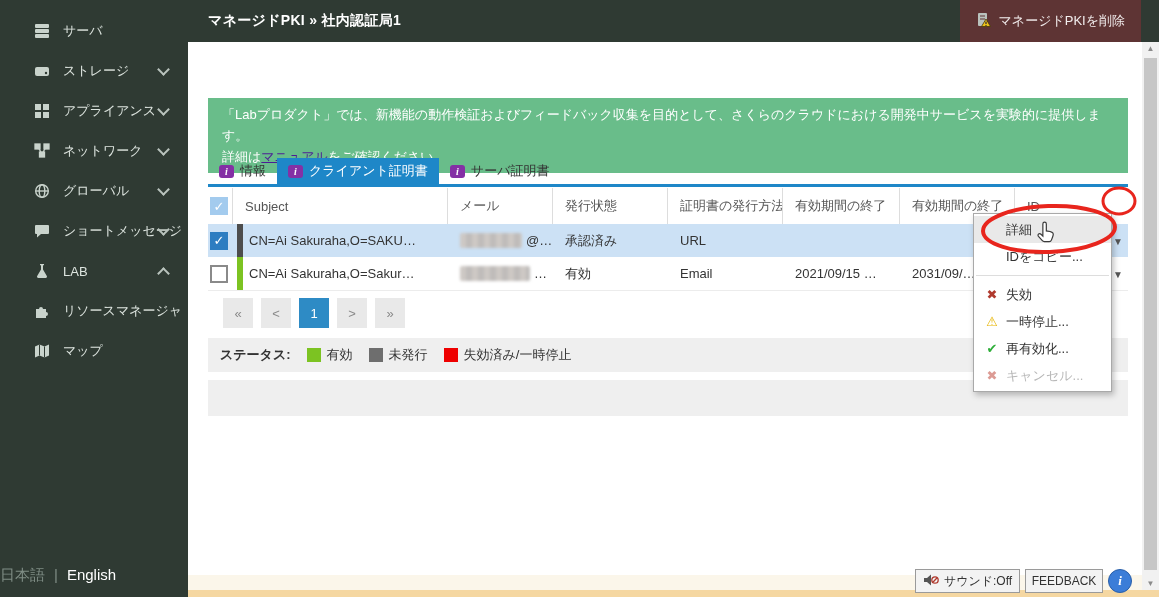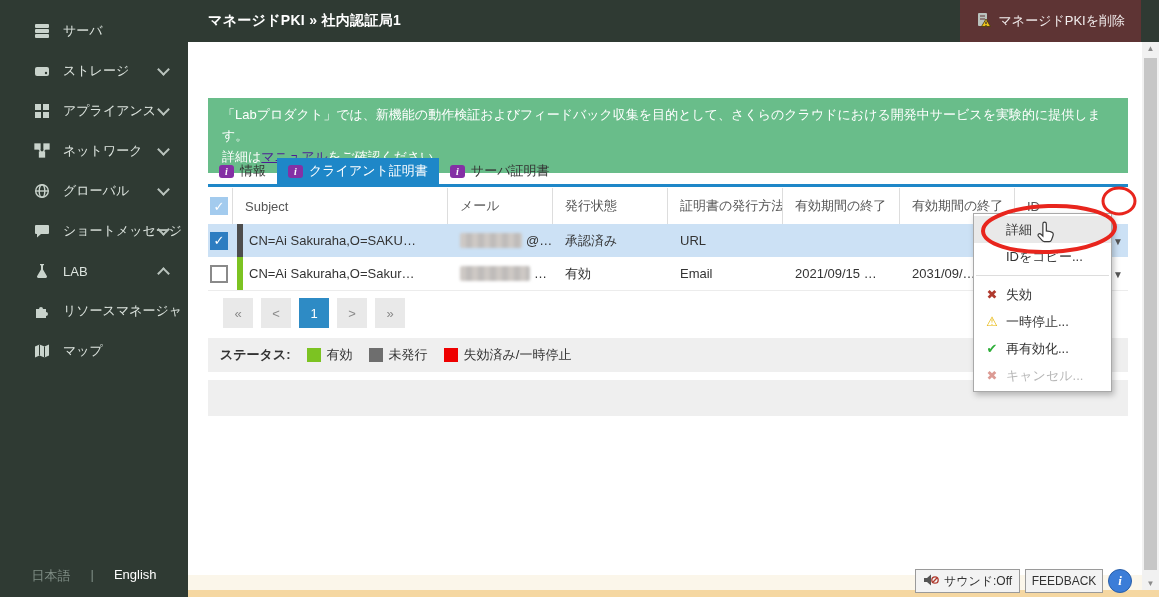--- a/index.html
+++ b/index.html
@@ -7,21 +7,21 @@
        font-family:"Liberation Sans","DejaVu Sans",sans-serif;-webkit-font-smoothing:antialiased;}
   
   .sidebar{position:absolute;left:0;top:0;width:188px;height:597px;background:#2f3a33;color:#dde4df;z-index:2;}
   .side-item{position:relative;height:40px;display:flex;align-items:center;padding-left:33px;font-size:13px;cursor:pointer;}
   .side-item .ico{width:18px;height:18px;margin-right:12px;display:flex;align-items:center;justify-content:center;flex:none;}
   .chev{position:absolute;right:20px;width:7px;height:7px;border-right:2px solid #b9c3bd;border-bottom:2px solid #b9c3bd;transform:rotate(45deg);margin-top:-3px;}
   .chev.up{transform:rotate(-135deg);margin-top:4px;}
   .submenu{background:#28322b;}
   .sub-item{height:40px;line-height:40px;padding-left:42px;font-size:13px;cursor:pointer;color:#dde4df;}
   .sub-item.selected{background:#4b93d6;color:#fff;}
-  .lang{position:absolute;bottom:12px;left:0;width:100%;display:flex;justify-content:center;gap:20px;font-size:13px;}
+  .lang{position:absolute;bottom:12px;left:0;width:100%;display:flex;gap:9px;font-size:15px;}
   .lang .jp{color:#7f8d85;cursor:pointer;}
   .lang .sep{color:#7f8d85;}
   .lang .en{color:#fff;cursor:pointer;}
   
   .topbar{position:absolute;left:188px;top:0;width:971px;height:42px;background:#2f3a33;color:#fff;z-index:3;}
   .breadcrumb{position:absolute;left:20px;top:0;height:42px;display:flex;align-items:center;font-size:14px;font-weight:bold;letter-spacing:.3px;}
   .del-btn{position:absolute;right:18px;top:0;height:42px;background:#5e3434;color:#f2eded;display:flex;align-items:center;gap:7px;padding:0 16px;font-size:13px;cursor:pointer;}
   
   .content{position:absolute;left:188px;top:42px;width:954px;height:475px;background:#fff;z-index:1;margin-top:40px;}
   .banner{position:absolute;left:20px;top:16px;width:920px;box-sizing:border-box;background:#69bd8a;color:#fff;font-size:13px;line-height:21px;padding:6px 14px;}

